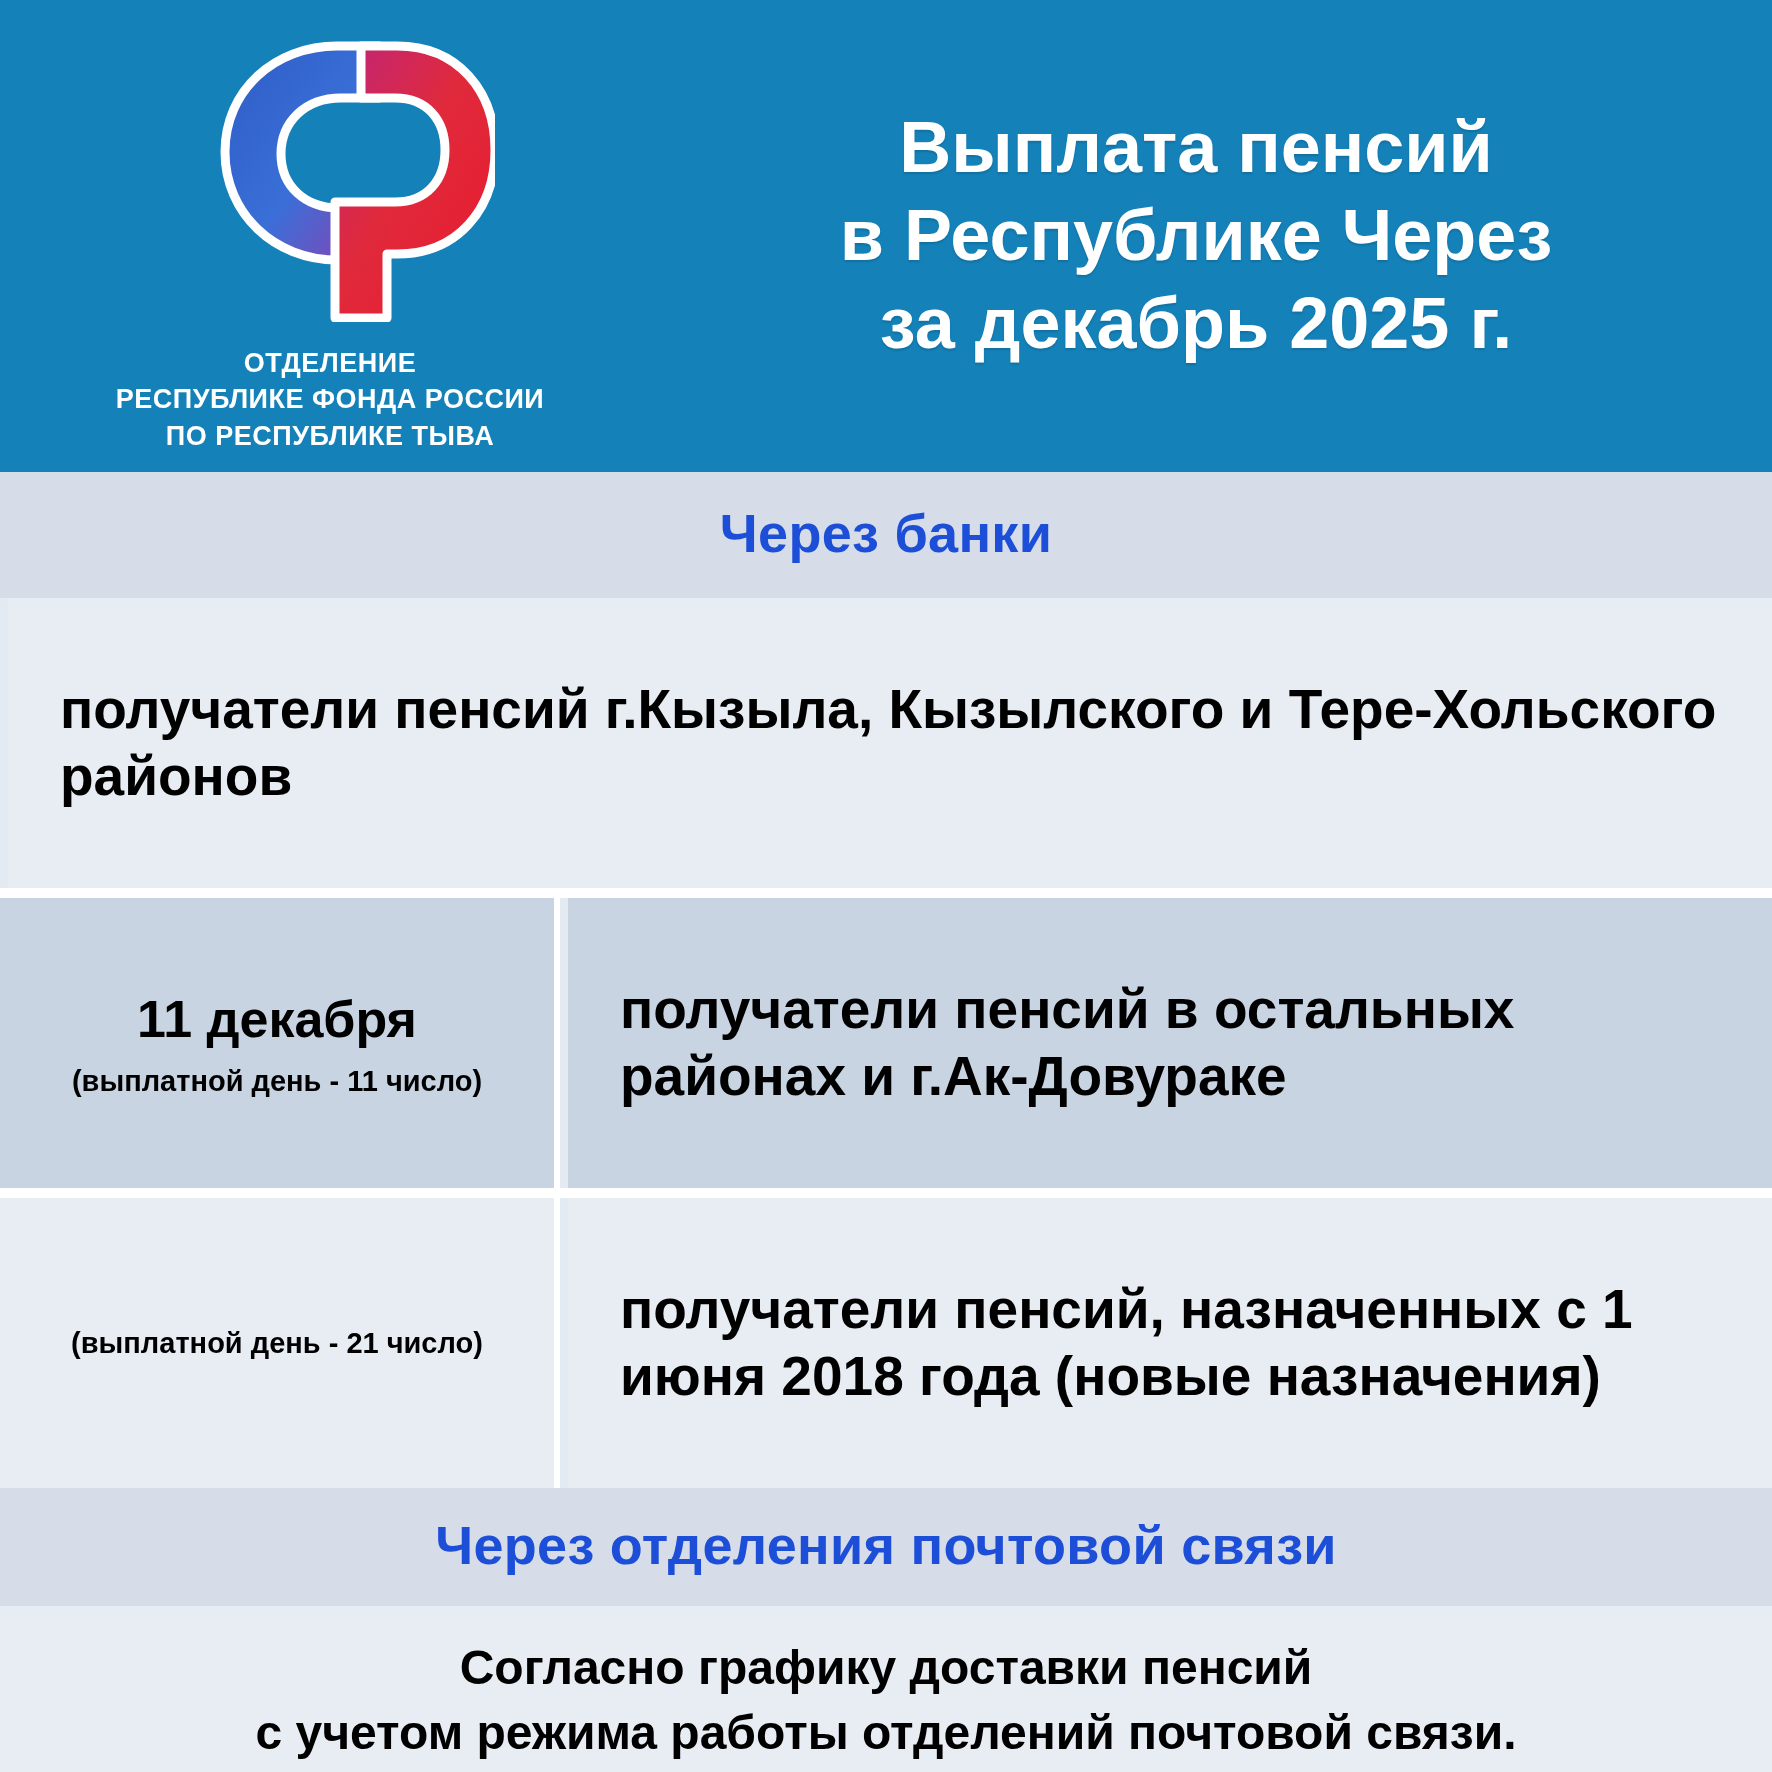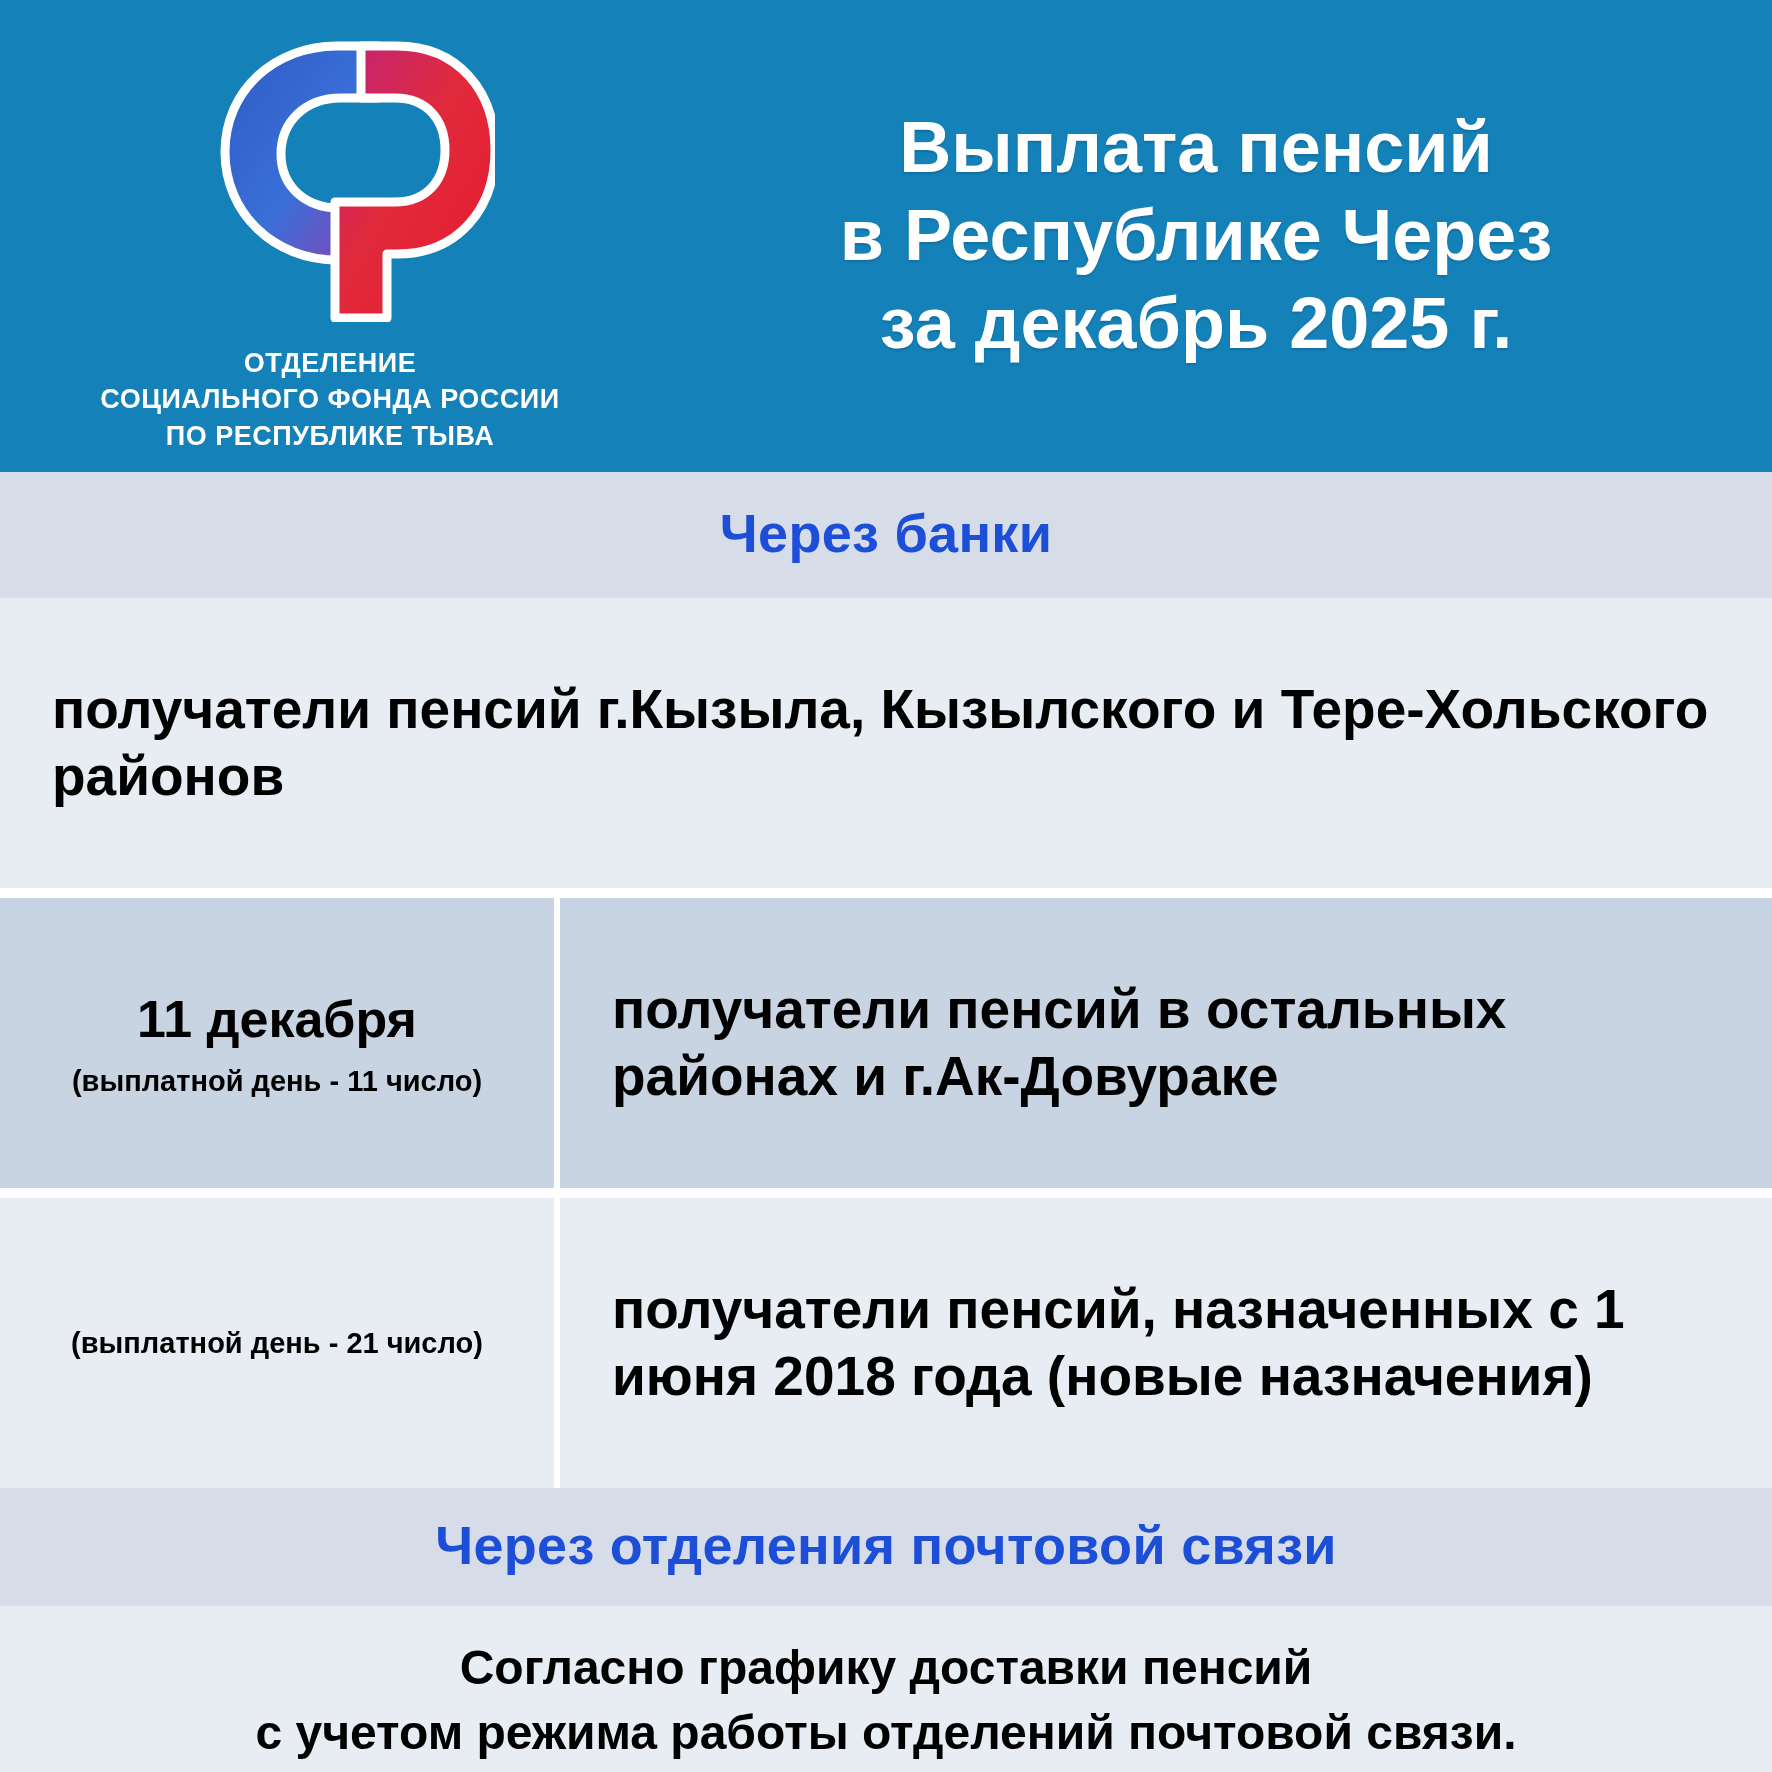--- a/index.html
+++ b/index.html
@@ -117,20 +117,21 @@
     font-size: 29px;
     font-weight: bold;
     color: #000000;
   }
   .cell-desc {
     flex: 1 1 auto;
     display: flex;
     align-items: center;
     box-sizing: border-box;
     padding: 22px 52px 22px 52px;
+    margin-left: 8px;
   }
   .desc-text {
     font-size: 55px;
     font-weight: bold;
     color: #000000;
     line-height: 1.22;
   }
   .row-sep { height: 10px; background: #ffffff; }
 
   
@@ -174,21 +175,21 @@
             </linearGradient>
           </defs>
 
           <path d="M168 12 L214 12 L214 66 L168 66 Z" fill="#ffffff"></path>
           <path d="M60 120 C60 58 110 14 172 14 L214 14 L214 66 L176 66 C140 66 116 90 116 122 C116 154 140 176 174 176 L214 176 L214 228 L172 228 C110 228 60 182 60 120 Z" fill="url(#gradD)" stroke="#ffffff" stroke-width="9" stroke-linejoin="round"></path>
           <path d="M196 14 L232 14 C292 14 330 58 330 118 C330 178 292 222 232 222 L222 222 L222 286 L170 286 L170 170 L230 170 C262 170 280 148 280 118 C280 88 262 66 230 66 L196 66 Z" fill="url(#gradP)" stroke="#ffffff" stroke-width="9" stroke-linejoin="round"></path>
         </svg>
       </div>
       <div class="brand-lines">
         <div>ОТДЕЛЕНИЕ</div>
-        <div>СОЦИАЛЬНОГО ФОНДА РОССИИ</div>
+        <div>РЕСПУБЛИКЕ ФОНДА РОССИИ</div>
         <div>ПО РЕСПУБЛИКЕ ТЫВА</div>
       </div>
     </div>
 
     <div class="header-title">
       <div>Выплата пенсий</div>
       <div>в Республике Через</div>
       <div>за декабрь 2025 г.</div>
     </div>
   </div>

